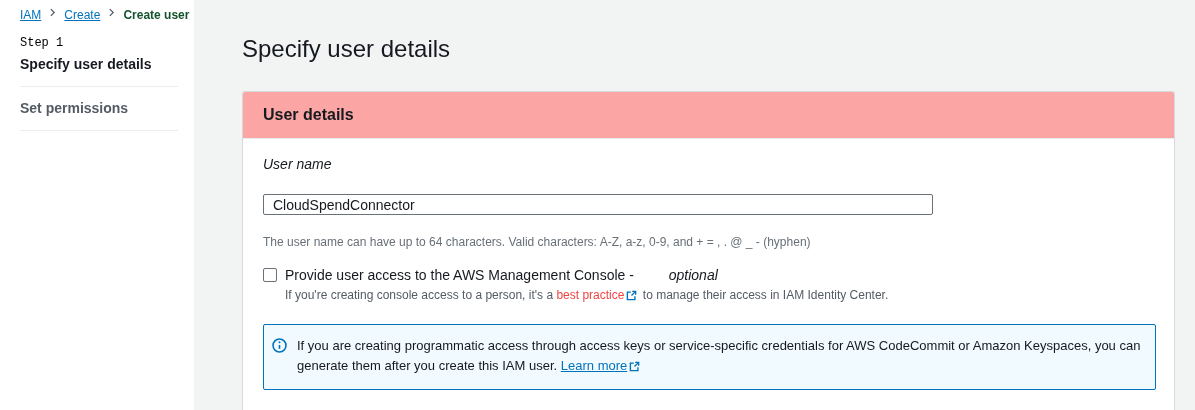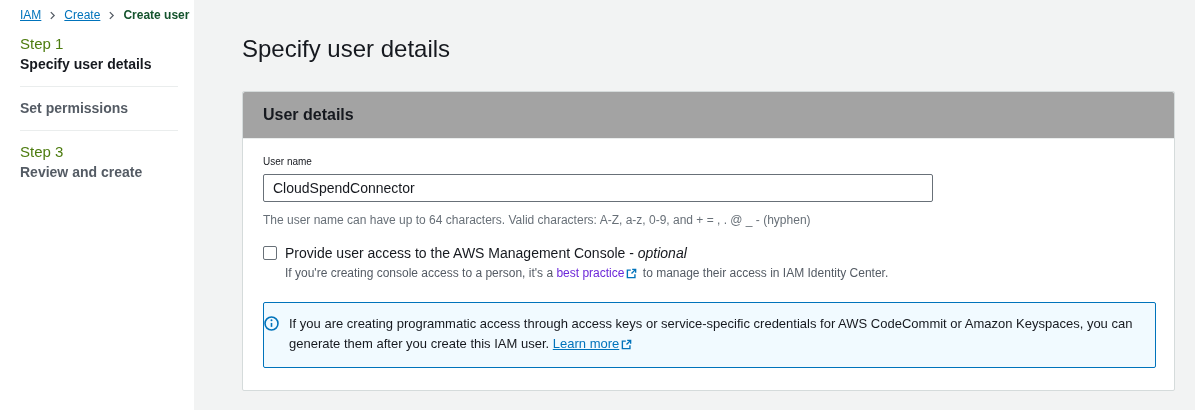--- a/index.html
+++ b/index.html
@@ -9,70 +9,70 @@
     background:#ffffff;
     color:#16191f;
     position:relative;
     overflow:hidden;
   }
   
   .left-col {
     position:absolute; left:0; top:0; width:194px; height:100%;
     background:#ffffff; padding:8px 16px 0 20px;
   }
-  .breadcrumb { display:flex; align-items:center; gap:7px; font-size:12px; white-space:nowrap; }
+  .breadcrumb { display:flex; align-items:flex-start; gap:7px; font-size:12px; white-space:nowrap; }
   .breadcrumb a { color:#0073bb; text-decoration:underline; cursor:pointer; }
   .crumb-current { color:#14532d; font-weight:700; }
   .crumb-sep { display:flex; align-items:center; color:#545b64; }
   .steps { margin-top:14px; width:158px; }
-  .step-num { font-size:15px; color:#4d7c0f; line-height:15px; margin-bottom:5px; }
+  .step-num { font-size:12px; color:#000000; line-height:15px; margin-bottom:5px;font-family:Liberation Mono, monospace; }
   .step-title { font-size:14px; color:#545b64; line-height:17px; cursor:pointer;font-weight:bold; }
   .step-title.active { font-weight:700; color:#16191f; }
   .step-divider { border:none; border-top:1px solid #eaeded; margin:13px 0; }
 
   
   .main-panel {
     position:absolute; left:194px; top:0; width:1001px; height:100%;
     background:#f2f3f3; padding-left:48px;
   }
   .page-title { font-size:24px; font-weight:400; color:#16191f; margin-top:34px; line-height:30px; }
 
   .card {
     width:933px; margin-top:27px; background:#ffffff;
     border:1px solid #d5dbdb; border-radius:2px;
   }
   .card-header {
-    background:#a3a3a3; border-bottom:1px solid #eaeded;
+    background:#fca5a5; border-bottom:1px solid #eaeded;
     padding:14px 20px; font-size:16px; font-weight:700; border-radius:2px 2px 0 0;
   }
   .card-body { padding:17px 20px 22px; }
 
-  .field-label { font-size:10px; margin-bottom:7px; }
+  .field-label { font-size:14px; margin-bottom:22px;font-style:italic; }
   .text-input {
-    width:670px; height:28px; border:1px solid #687078; border-radius:2px;
+    width:670px; height:21px; border:1px solid #687078; border-radius:2px;
     padding:0 9px; font-size:14px; color:#16191f; background:#fff;
     font-family:"Liberation Sans", sans-serif;
   }
-  .field-help { font-size:12px; color:#687078; margin-top:11px; }
+  .field-help { font-size:12px; color:#687078; margin-top:20px; }
 
   .checkbox-row { margin-top:17px; display:flex; align-items:flex-start; gap:8px; }
   .checkbox {
     width:14px; height:14px; min-width:14px; border:1px solid #687078;
     border-radius:2px; background:#fff; margin-top:2px; cursor:pointer;
   }
   .checkbox-label { font-size:14px; line-height:18px; cursor:default; }
-  .checkbox-label i { font-style:italic; }
+  .checkbox-label i { font-style:italic;margin-left:31px; }
   .checkbox-help { font-size:12px; color:#545b64; margin:3px 0 0 22px; line-height:16px; }
-  a.plain-link { color:#6d28d9; text-decoration:none; cursor:pointer; }
+  a.plain-link { color:#ef4444; text-decoration:none; cursor:pointer; }
   a.underline-link { color:#0073bb; text-decoration:underline; cursor:pointer; }
   .ext-icon { display:inline-block; vertical-align:-2px; margin:0 2px; color:#0073bb; }
 
   .info-alert {
     margin-top:19px; width:893px; border:1px solid #0073bb; background:#f1faff;
-    border-radius:2px; padding:11px 0; display:flex; gap:10px;
+    border-radius:2px; padding:11px 8px; display:flex; gap:10px;
     font-size:13px; line-height:20px; color:#16191f;
   }
   .info-icon { color:#0073bb; margin-top:2px; flex:none; }
 
   .actions {
     width:933px; margin-top:19px; display:flex; justify-content:flex-end;
     align-items:center; gap:26px;
   }
   .btn-next {
     background:#ec9708; border:1px solid #ec9708; border-radius:2px;
@@ -103,24 +103,20 @@
   <div class="steps">
     <div>
       <div class="step-num">Step 1</div>
       <div class="step-title active">Specify user details</div>
     </div>
     <hr class="step-divider">
     <div>
       <div class="step-title">Set permissions</div>
     </div>
     <hr class="step-divider">
-    <div>
-      <div class="step-num">Step 3</div>
-      <div class="step-title">Review and create</div>
-    </div>
   </div>
 </div>
 
 <div class="main-panel">
   <h1 class="page-title">Specify user details</h1>
 
   <div class="card">
     <div class="card-header">User details</div>
     <div class="card-body">
 

